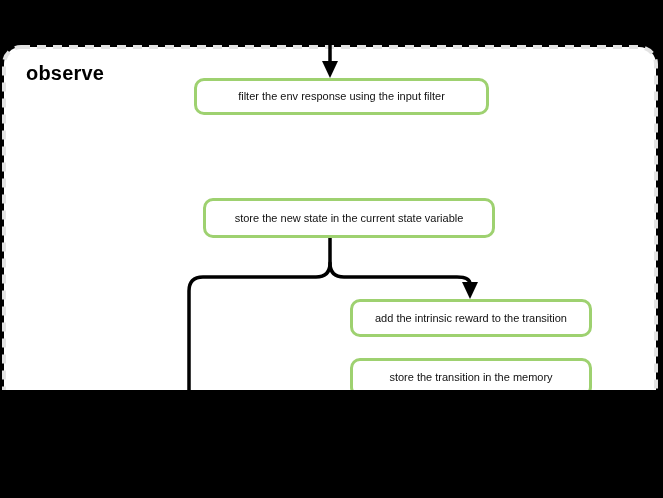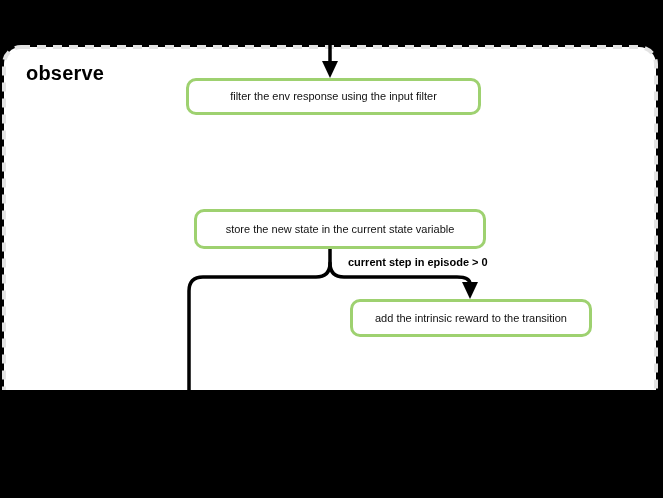--- a/index.html
+++ b/index.html
@@ -59,23 +59,23 @@
     border-radius: 10px;
     display: flex;
     align-items: center;
     justify-content: center;
     text-align: center;
     font-size: 11px;
     line-height: 13px;
     color: var(--node-text);
     padding: 2px 8px;
   }
-  .node-1 { left: 186px; top: 78px;  width: 295px; height: 37px; }
+  .node-1 { left: 194px; top: 78px;  width: 295px; height: 37px; }
   .node-2 { left: 183px; top: 137px; width: 296px; height: 41px; }
-  .node-3 { left: 194px; top: 198px; width: 292px; height: 40px; margin-top: 11px; }
+  .node-3 { left: 203px; top: 198px; width: 292px; height: 40px; }
   .node-4 { left: 350px; top: 299px; width: 242px; height: 38px; }
   .node-5 { left: 350px; top: 358px; width: 242px; height: 39px; }
   .edge-label {
     position: absolute;
     left: 348px;
     top: 256px;
     font-size: 11px;
     font-weight: 700;
     color: #000;
     white-space: nowrap;
@@ -103,16 +103,16 @@
 
   <div class="panel-title">observe</div>
 
   <div class="node node-1">filter the env response using the input filter</div>
 
 
   <div class="node node-3">store the new state in the current state variable</div>
 
   <div class="node node-4">add the intrinsic reward to the transition</div>
 
+  <div class="node node-5">store the transition in the memory</div>
 
-  <div class="edge-label">current step in episode &gt; 0</div>
 
 </div>
 
 </body></html>

